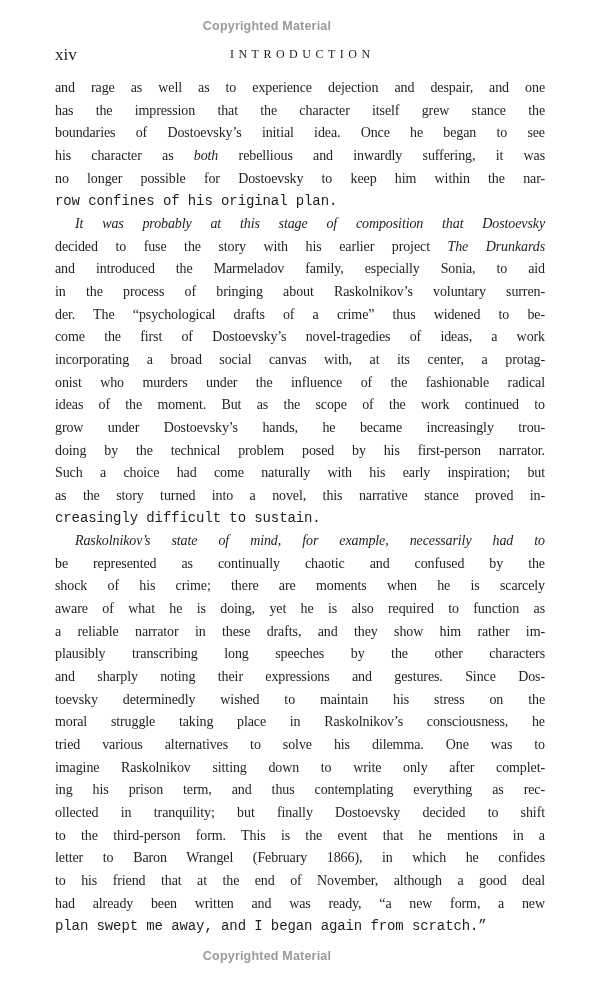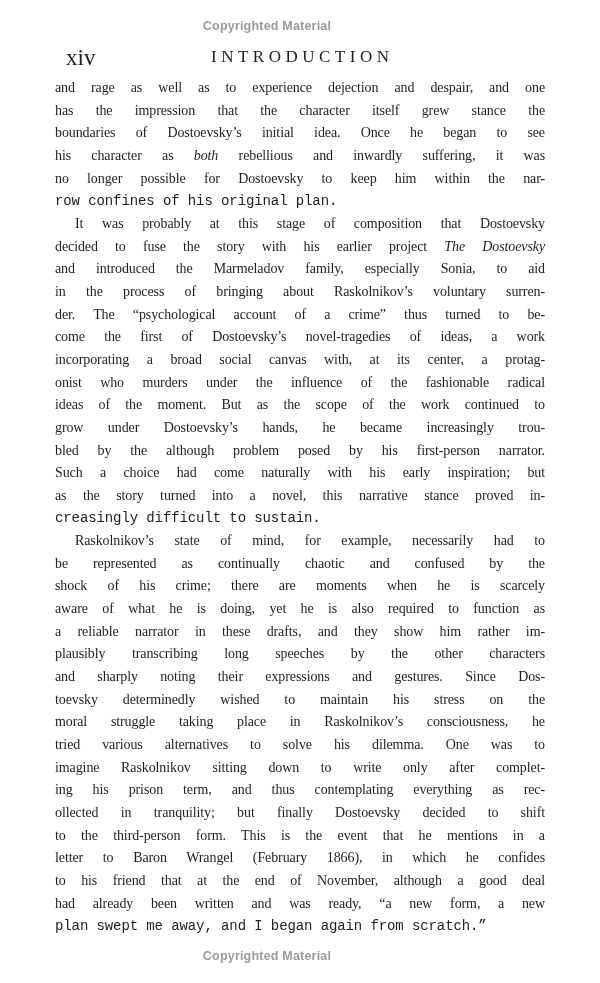--- a/index.html
+++ b/index.html
@@ -26,28 +26,27 @@
     color:var(--copyright);
   }
   .copyright.top{top:19px;}
   .copyright.bottom{top:949px;}
   .running-head{
     position:absolute;
     top:45px;left:55px;width:490px;height:18px;
   }
   .page-number{
     position:absolute;left:0;top:0;
-    font-size:23px;
+    font-size:17px;
     color:var(--ink);
-    margin-left:11px;
   }
   .running-title{
     position:absolute;left:0;right:0;top:2px;
     text-align:center;
-    font-size:17px;
+    font-size:12px;
     letter-spacing:4.5px;
     text-indent:4.5px; 
     color:var(--ink);
   }
   .body-text{
     position:absolute;
     top:77px;left:55px;width:490px;
     font-size:14px;
     line-height:22.65px;
     letter-spacing:-0.1px;
@@ -57,20 +56,21 @@
     text-align:justify;
     text-align-last:justify;
     white-space:normal;
   }
   .line.last{
     text-align-last:left;
     font-family:Liberation Mono, monospace;
   }
   .para.indent .line:first-child{
     text-indent:20px;
+    font-style:italic;
   }
   .line i{font-style:italic;margin-top:16px;}
 </style>
 </head>
 <body>
 
 <div class="copyright top">Copyrighted Material</div>
 
 <div class="running-head">
   <span class="page-number">xiv</span>
@@ -81,30 +81,30 @@
     <div class="para">
       <div class="line"><span>and rage as well as to experience dejection and despair, and one</span></div>
       <div class="line"><span>has the impression that the character itself grew stance the</span></div>
       <div class="line"><span>boundaries of Dostoevsky’s initial idea. Once he began to see</span></div>
       <div class="line"><span>his character as </span><i>both</i><span> rebellious and inwardly suffering, it was</span></div>
       <div class="line"><span>no longer possible for Dostoevsky to keep him within the nar-</span></div>
       <div class="line last"><span>row confines of his original plan.</span></div>
     </div>
     <div class="para indent">
       <div class="line"><span>It was probably at this stage of composition that Dostoevsky</span></div>
-      <div class="line"><span>decided to fuse the story with his earlier project </span><i>The Dostoevsky</i></div>
+      <div class="line"><span>decided to fuse the story with his earlier project </span><i>The Drunkards</i></div>
       <div class="line"><span>and introduced the Marmeladov family, especially Sonia, to aid</span></div>
       <div class="line"><span>in the process of bringing about Raskolnikov’s voluntary surren-</span></div>
-      <div class="line"><span>der. The “psychological account of a crime” thus turned to be-</span></div>
+      <div class="line"><span>der. The “psychological drafts of a crime” thus widened to be-</span></div>
       <div class="line"><span>come the first of Dostoevsky’s novel-tragedies of ideas, a work</span></div>
       <div class="line"><span>incorporating a broad social canvas with, at its center, a protag-</span></div>
       <div class="line"><span>onist who murders under the influence of the fashionable radical</span></div>
       <div class="line"><span>ideas of the moment. But as the scope of the work continued to</span></div>
       <div class="line"><span>grow under Dostoevsky’s hands, he became increasingly trou-</span></div>
-      <div class="line"><span>bled by the although problem posed by his first-person narrator.</span></div>
+      <div class="line"><span>doing by the technical problem posed by his first-person narrator.</span></div>
       <div class="line"><span>Such a choice had come naturally with his early inspiration; but</span></div>
       <div class="line"><span>as the story turned into a novel, this narrative stance proved in-</span></div>
       <div class="line last"><span>creasingly difficult to sustain.</span></div>
     </div>
     <div class="para indent">
       <div class="line"><span>Raskolnikov’s state of mind, for example, necessarily had to</span></div>
       <div class="line"><span>be represented as continually chaotic and confused by the</span></div>
       <div class="line"><span>shock of his crime; there are moments when he is scarcely</span></div>
       <div class="line"><span>aware of what he is doing, yet he is also required to function as</span></div>
       <div class="line"><span>a reliable narrator in these drafts, and they show him rather im-</span></div>

